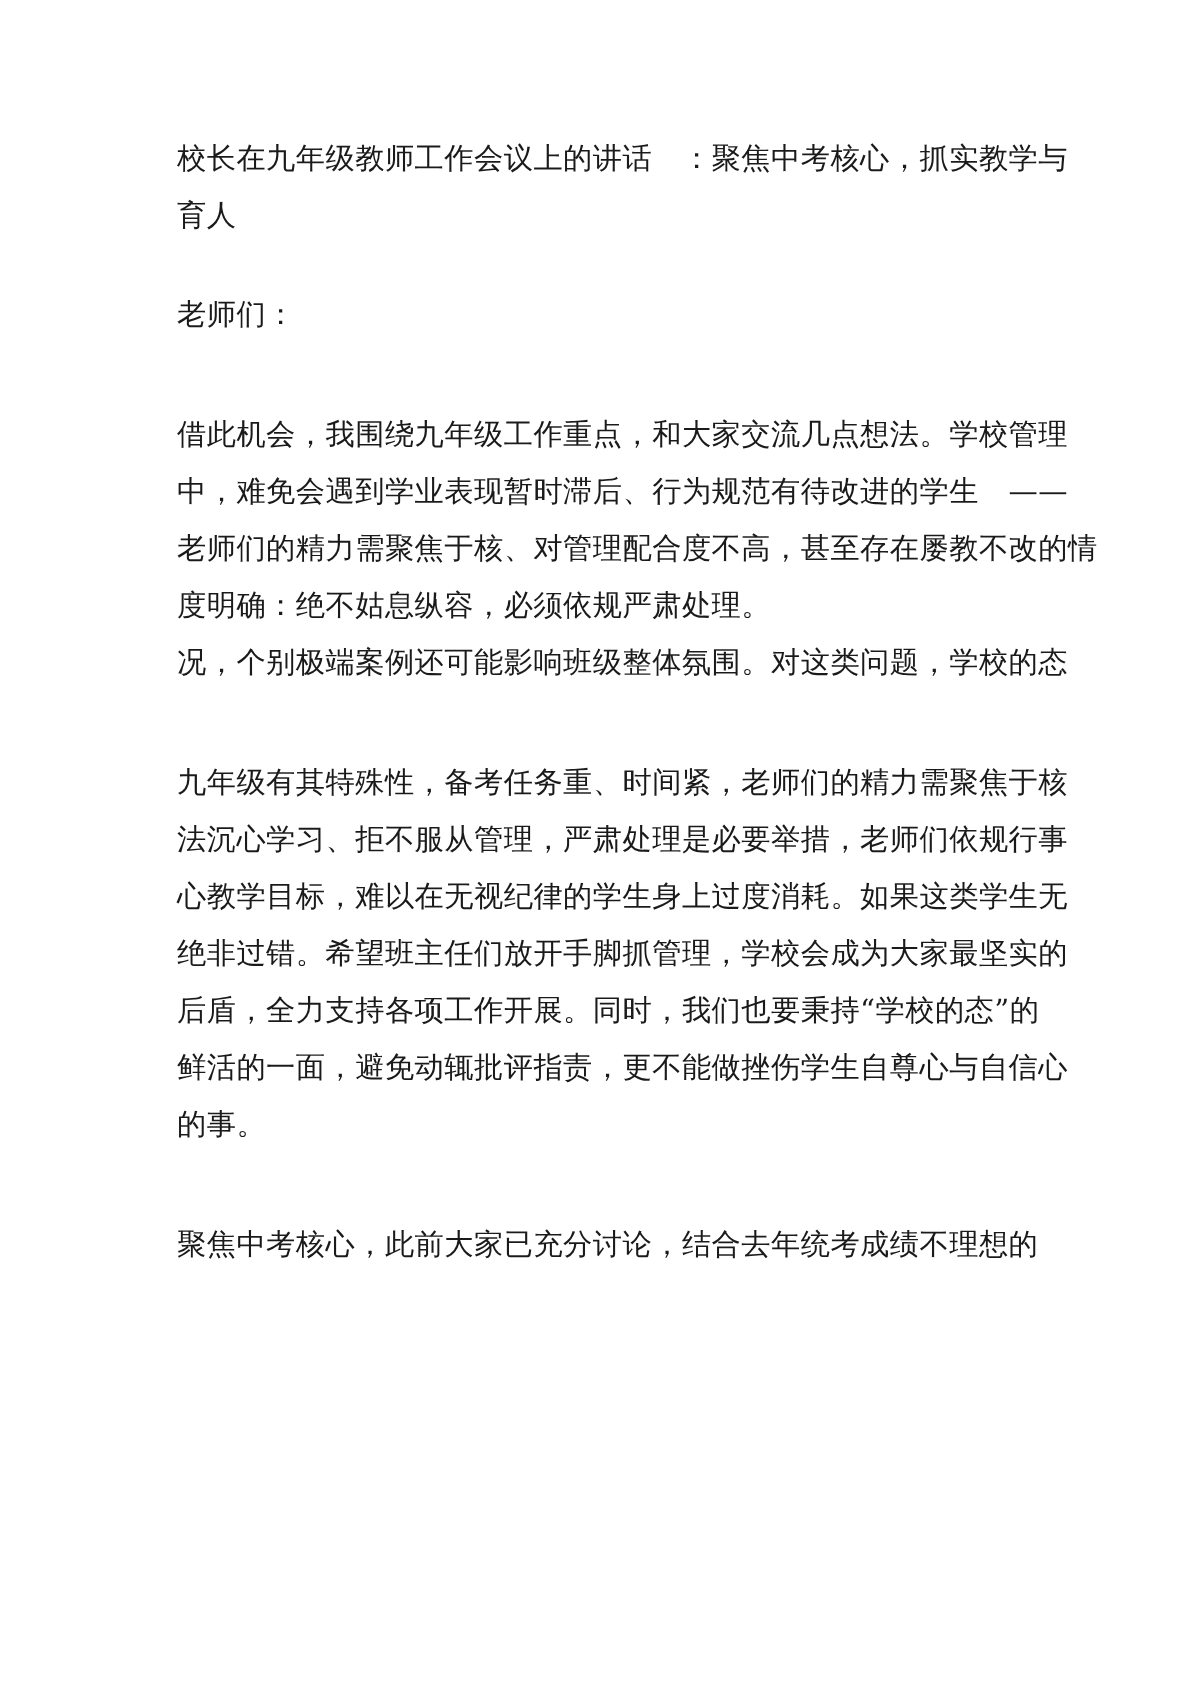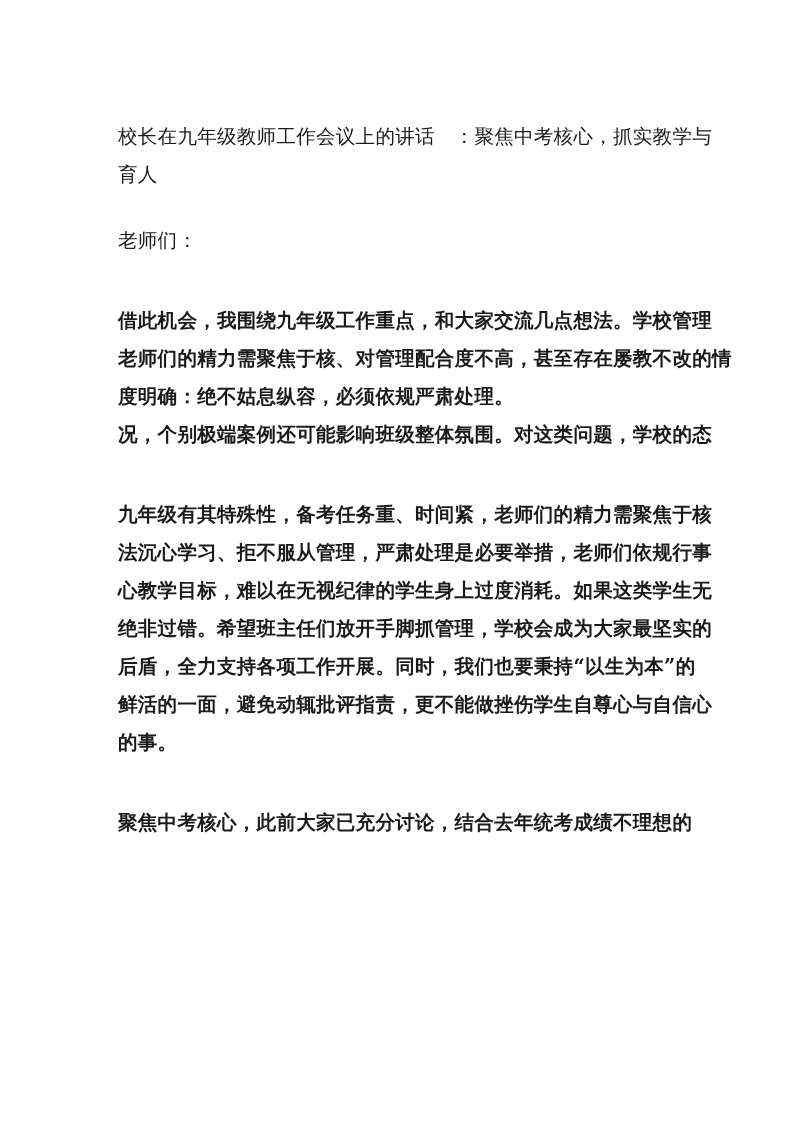--- a/index.html
+++ b/index.html
@@ -11,39 +11,38 @@
       width: 793px;
       height: 1122px;
       position: relative;
       overflow: hidden;
       font-family: "DejaVu Serif", "Liberation Serif", serif;
       color: #1a1a1a;
     }
     .page {
       position: absolute;
       left: 118px;
-      top: 118px;
+      top: 87px;
       width: 556px;
     }
     .line {
       display: block;
       height: 38px;
       line-height: 38px;
       font-size: 19.5px;
       white-space: nowrap;
       text-align: justify;
       text-align-last: justify;
       letter-spacing: 0.3px;
     }
     .line.last {
       text-align-last: left;
     }
     .para {
       margin: 0;
-      font-weight: bold;
     }
     .gap-title { height: 28px; }
     .gap { height: 42px; }
   </style>
 </head>
 <body>
 
 <div class="page">
 
   <div>
@@ -52,33 +51,34 @@
   </div>
 
   <div class="gap-title"></div>
 
   <span class="line last">老师们：</span>
 
   <div class="gap"></div>
 
   <div class="para">
     <span class="line">借此机会，我围绕九年级工作重点，和大家交流几点想法。学校管理</span>
+    <span class="line">中，难免会遇到学业表现暂时滞后、行为规范有待改进的学生　——</span>
     <span class="line">老师们的精力需聚焦于核、对管理配合度不高，甚至存在屡教不改的情</span>
     <span class="line last">度明确：绝不姑息纵容，必须依规严肃处理。</span>
     <span class="line">况，个别极端案例还可能影响班级整体氛围。对这类问题，学校的态</span>
   </div>
 
   <div class="gap"></div>
 
   <div class="para">
     <span class="line">九年级有其特殊性，备考任务重、时间紧，老师们的精力需聚焦于核</span>
     <span class="line">法沉心学习、拒不服从管理，严肃处理是必要举措，老师们依规行事</span>
     <span class="line">心教学目标，难以在无视纪律的学生身上过度消耗。如果这类学生无</span>
     <span class="line">绝非过错。希望班主任们放开手脚抓管理，学校会成为大家最坚实的</span>
-    <span class="line">后盾，全力支持各项工作开展。同时，我们也要秉持“以生为本”的</span>
+    <span class="line">后盾，全力支持各项工作开展。同时，我们也要秉持“学校的态”的</span>
     <span class="line">鲜活的一面，避免动辄批评指责，更不能做挫伤学生自尊心与自信心</span>
     <span class="line last">的事。</span>
   </div>
 
   <div class="gap"></div>
 
   <div class="para">
     <span class="line">聚焦中考核心，此前大家已充分讨论，结合去年统考成绩不理想的</span>
   </div>
 

